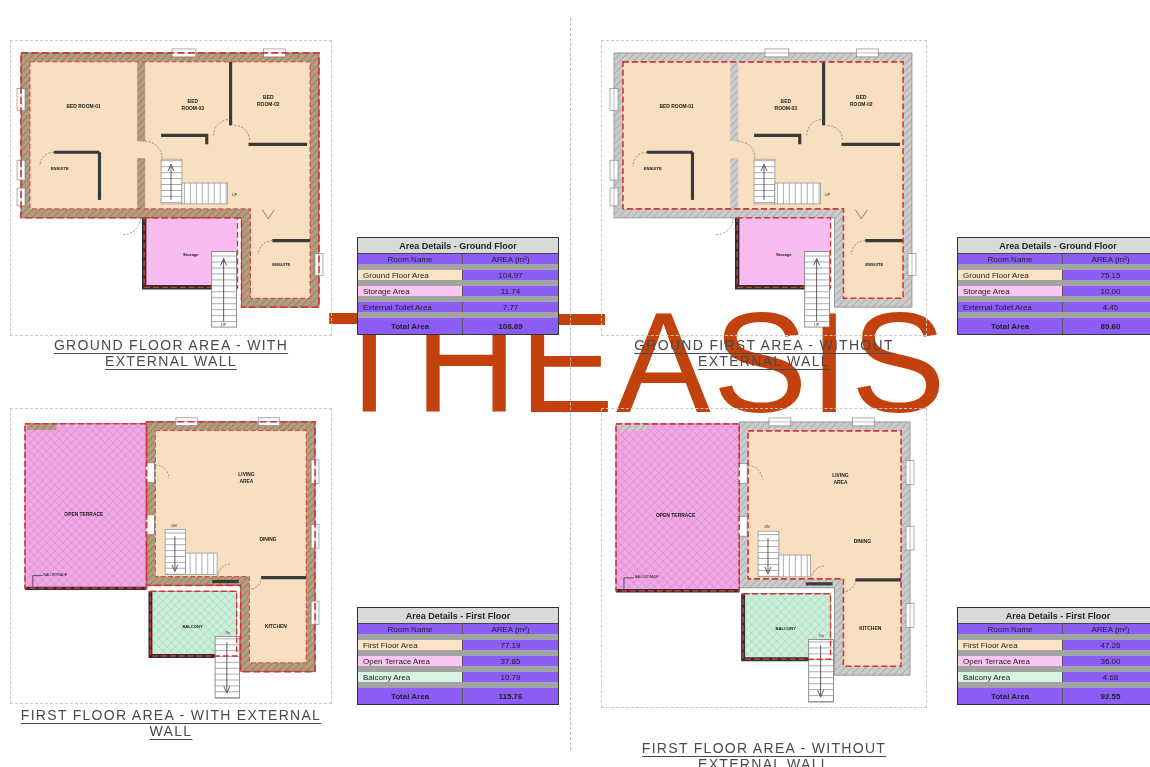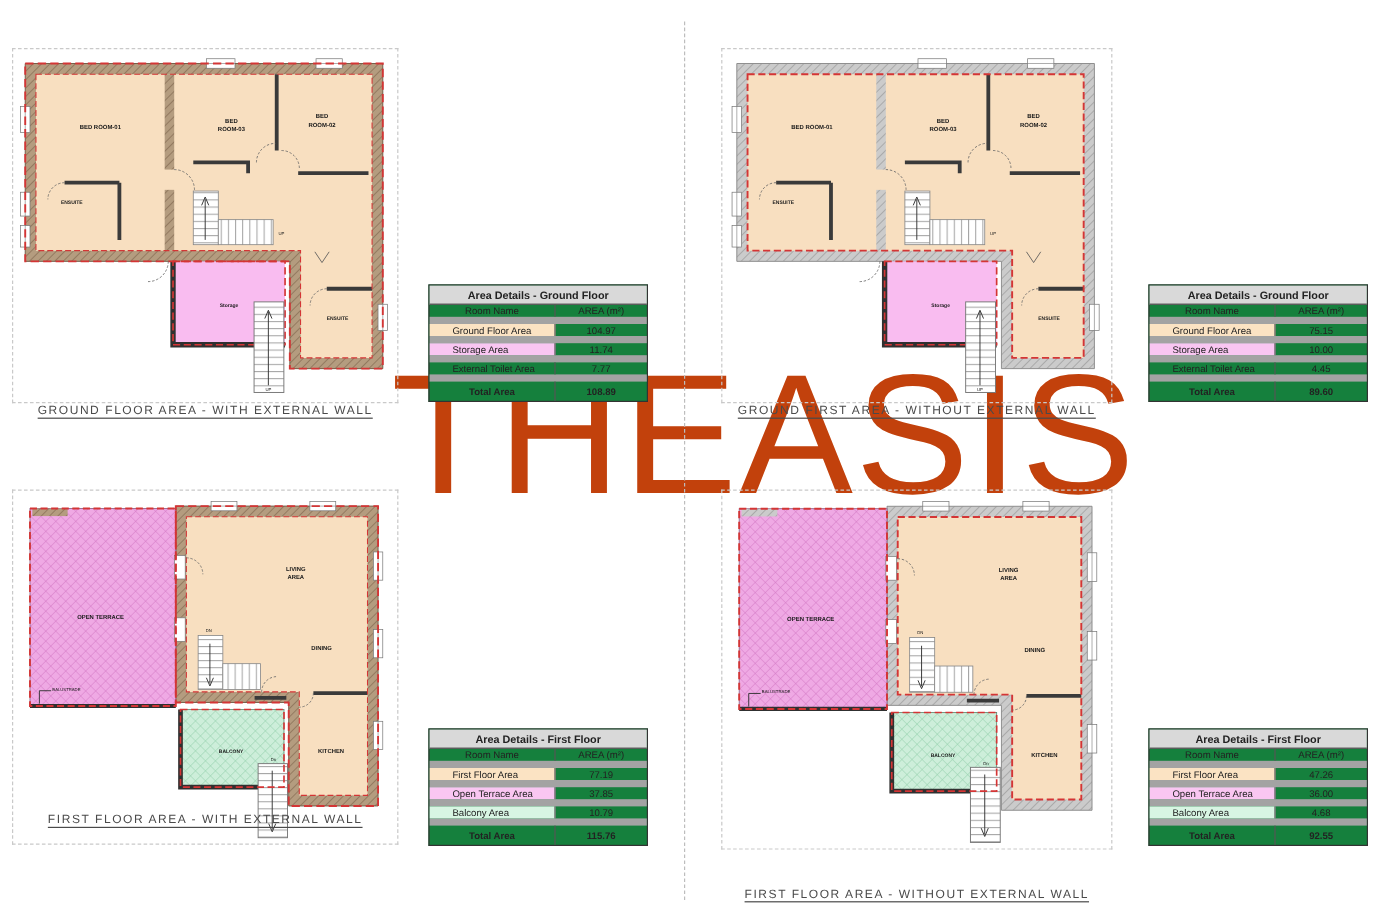--- a/index.html
+++ b/index.html
@@ -2,27 +2,27 @@
 <html><head>
 <meta charset="utf-8">
 <style>
   *{margin:0;padding:0;box-sizing:border-box}
   html,body{width:1150px;height:767px}
   body{position:relative;background:#ffffff;font-family:"Liberation Sans",sans-serif;overflow:hidden}
   .watermark{position:absolute;left:326px;top:292px;font-size:142px;font-weight:100;color:#c2410c;letter-spacing:2px;line-height:1;z-index:0;white-space:nowrap}
   .divider{position:absolute;left:570px;top:18px;height:732px;border-left:1px dashed #bdbdbd;z-index:1}
   .region{position:absolute;border:1px dashed #c9c9c9;z-index:1}
   .plan{width:100%;height:100%;display:block}
-  .caption{position:absolute;text-align:center;font-size:10px;letter-spacing:1.3px;color:#4a4a4a;z-index:2}
+  .caption{position:absolute;text-align:center;font-size:14px;letter-spacing:1.3px;color:#4a4a4a;z-index:2}
   .caption span{text-decoration:underline;text-underline-offset:3px;text-decoration-thickness:1px}
-  .area-table{position:absolute;width:183px;border:1px solid #333;background:#15803d;font-size:8px;color:#222;z-index:2}
+  .area-table{position:absolute;width:202px;border:1px solid #333;background:#8b5cf6;font-size:8px;color:#222;z-index:2}
   .at-title{height:16px;line-height:16px;text-align:center;font-weight:bold;font-size:9px;background:#d9d9d9;border-bottom:1px solid #444}
   .at-row{display:flex;height:16px;line-height:15px;border-bottom:6px solid #a3a3a3}
   .at-row:last-child{border-bottom:none}
-  .at-name{width:105px;border-right:1px solid #555;padding-left:19px;display:flex;align-items:center}
+  .at-name{width:105px;border-right:1px solid #555;padding-left:5px;display:flex;align-items:center}
   .at-head .at-name,.at-total .at-name{justify-content:center;padding-left:0}
   .at-area{flex:1;text-align:right;display:flex;align-items:center;justify-content:center}
   .at-total{font-weight:bold}
   .bg-floor{background:#fbe3c3}
   .bg-pink{background:#f9c6f2}
   .bg-green{background:#d8f5e3}
   svg text{font-weight:bold;fill:#1a1a1a;font-size:5px;text-anchor:middle;font-family:"Liberation Sans",sans-serif}
   svg text.sm{font-size:4.2px}
   svg text.xs{font-size:3.6px;font-weight:normal}
   svg text.start{text-anchor:start}
@@ -308,21 +308,21 @@
   <text x="238" y="68">LIVING</text>
   <text x="238" y="75">AREA</text>
   <text x="260" y="135">DINING</text>
   <text x="268" y="223">KITCHEN</text>
   <text x="183" y="223" class="sm">BALCONY</text>
   <text x="31" y="170" class="xs start">BALUSTRADE</text>
   <text x="164" y="120" class="xs">DN</text>
   <text x="219" y="230" class="xs">Dn</text>
 </svg>
 </div>
-<div class="caption" style="left:10px;top:678px;width:322px"><span>FIRST FLOOR AREA - WITH EXTERNAL WALL</span></div>
+<div class="caption" style="left:10px;top:707px;width:322px"><span>FIRST FLOOR AREA - WITH EXTERNAL WALL</span></div>
 <div class="area-table" style="left:357px;top:607px">
   <div class="at-title">Area Details - First Floor</div>
   <div class="at-row at-head">
     <div class="at-name">Room Name</div>
     <div class="at-area">AREA (m²)</div>
   </div>
   <div class="at-row">
     <div class="at-name bg-floor">First Floor Area</div>
     <div class="at-area">77.19</div>
   </div>

